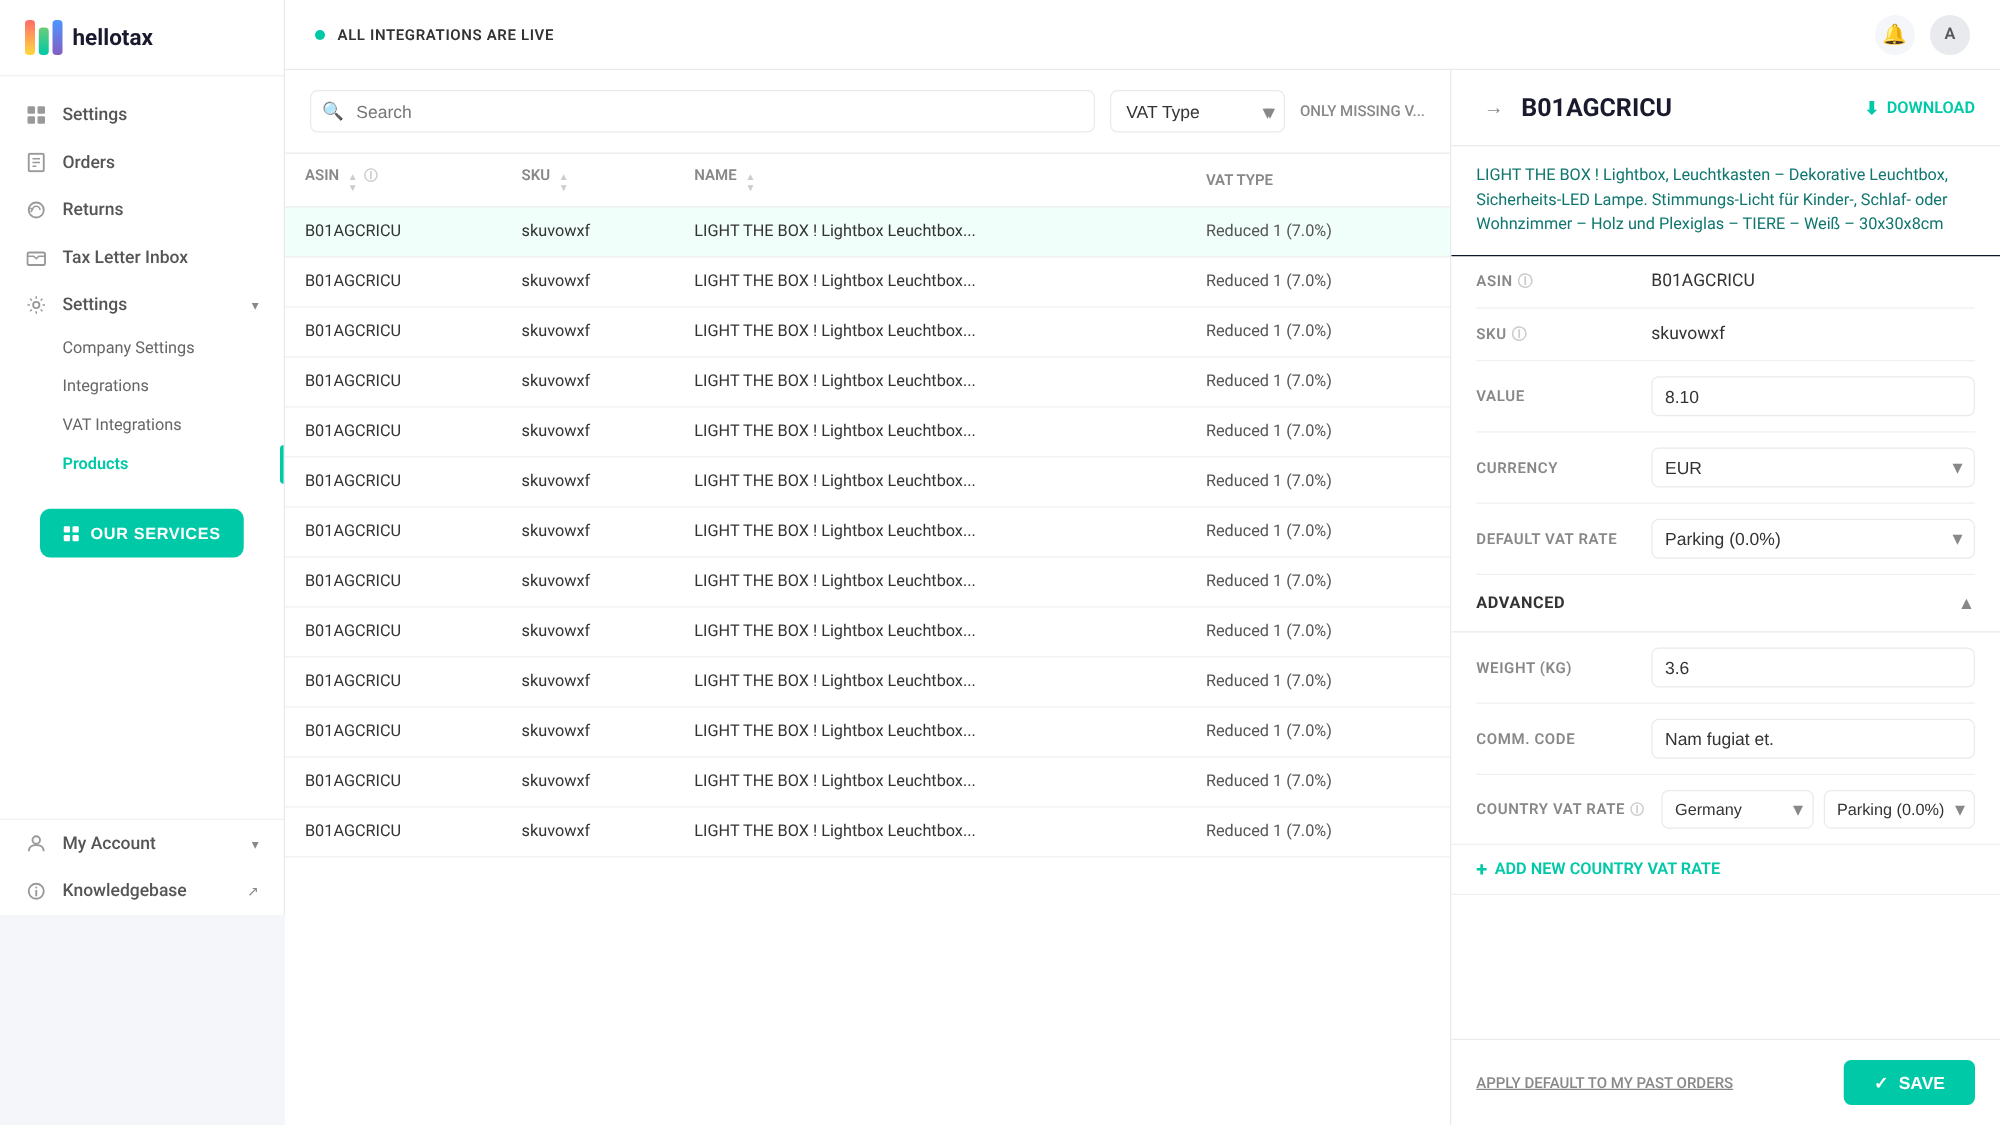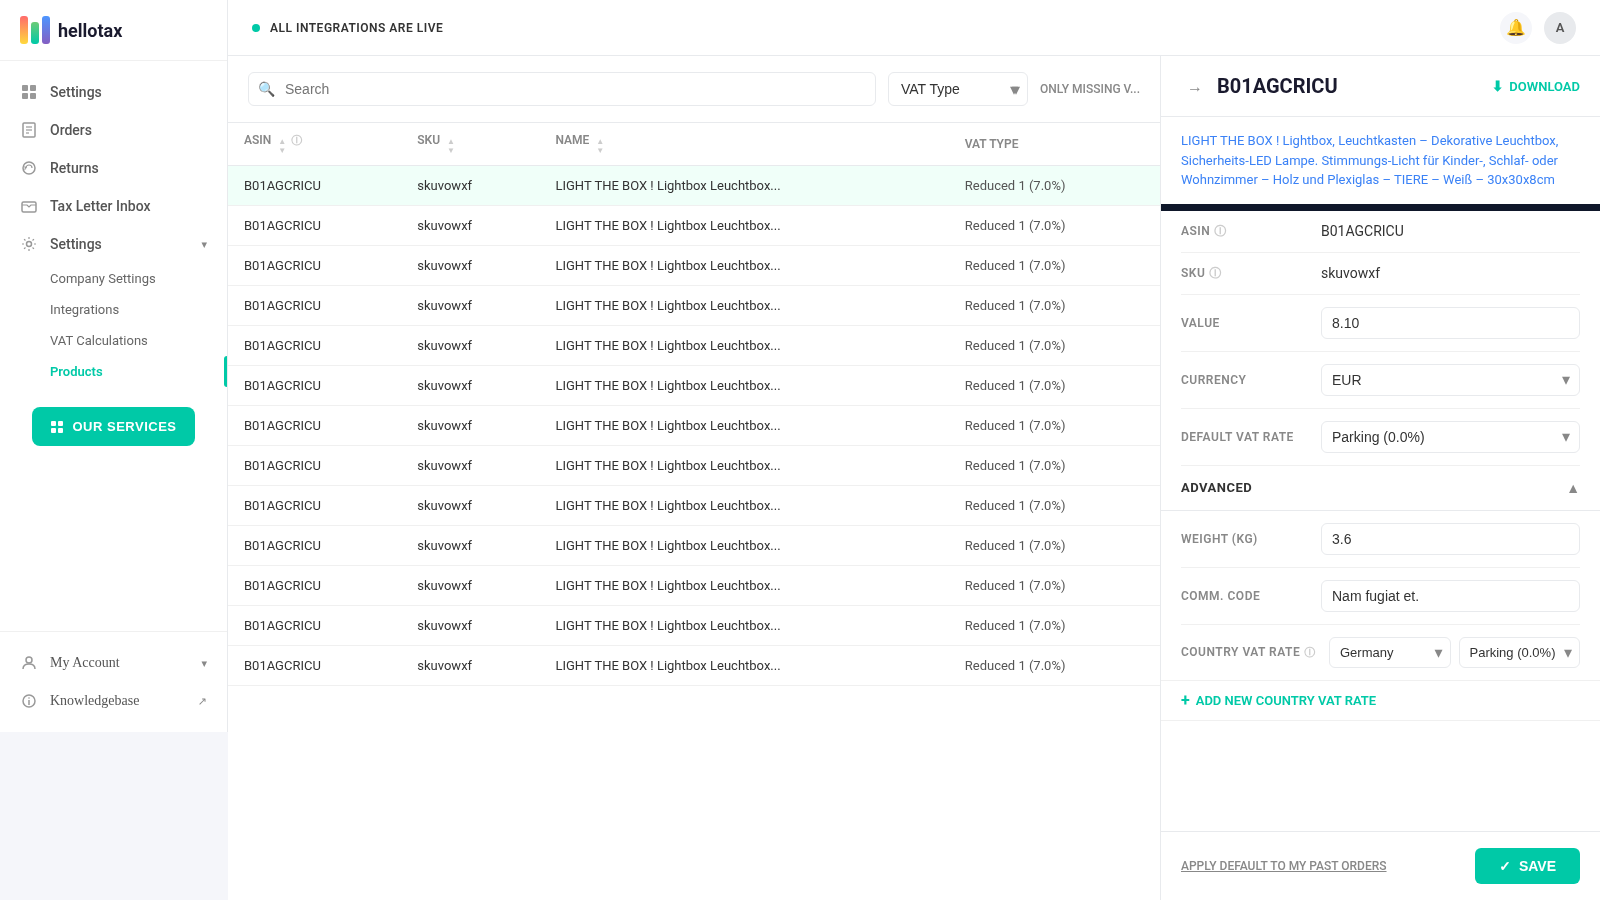--- a/index.html
+++ b/index.html
@@ -12,21 +12,21 @@
 
     .sidebar-nav { flex: 1; padding: 12px 0; overflow-y: auto; }
     .nav-item { display: flex; align-items: center; gap: 12px; padding: 10px 20px; cursor: pointer; color: #555; font-size: 14px; font-weight: 500; border-radius: 0; position: relative; }
     .nav-item .nav-icon { width: 18px; height: 18px; display: flex; align-items: center; justify-content: center; flex-shrink: 0; }
     .nav-badge { background: #ff4757; color: #fff; border-radius: 10px; padding: 1px 6px; font-size: 11px; font-weight: 700; margin-left: 4px; }
     .nav-active-bar { position: absolute; right: 0; top: 0; bottom: 0; width: 3px; background: #00c9a7; border-radius: 3px 0 0 3px; }
 
     .nav-sub-item { padding: 8px 20px 8px 50px; font-size: 13px; color: #666; cursor: pointer; }
     .nav-sub-item.active { color: #00c9a7; font-weight: 600; }
 
-    .sidebar-bottom { padding: 12px 0; border-top: 1px solid #f0f0f0; font-family: Liberation Serif, serif; }
+    .sidebar-bottom { padding: 0 0; border-top: 1px solid #f0f0f0; }
 
     .our-services-btn { margin: 8px 16px; background: #00c9a7; color: #fff; border: none; border-radius: 8px; padding: 12px 16px; font-size: 13px; font-weight: 700; cursor: pointer; display: flex; align-items: center; justify-content: center; gap: 8px; letter-spacing: 0.5px; width: calc(100% - 32px); }
 
     
     .main { flex: 1; display: flex; flex-direction: column; overflow: hidden; }
 
     
     .topbar { background: #fff; border-bottom: 1px solid #e8eaed; padding: 0 24px; height: 56px; display: flex; align-items: center; justify-content: space-between; flex-shrink: 0; }
     .topbar-left { display: flex; align-items: center; gap: 10px; }
     .status-dot { width: 8px; height: 8px; background: #00c9a7; border-radius: 50%; }
@@ -63,21 +63,21 @@
     .vat-type-cell { color: #555; }
 
     
     .detail-panel { width: 440px; background: #fff; border-left: 1px solid #e8eaed; display: flex; flex-direction: column; overflow-y: auto; flex-shrink: 0; }
     .detail-header { padding: 16px 20px; border-bottom: 1px solid #e8eaed; display: flex; align-items: center; }
     .detail-back-btn { width: 28px; height: 28px; display: flex; align-items: center; justify-content: center; cursor: pointer; color: #888; font-size: 16px; margin-right: 8px; }
     .detail-title-area { flex: 1; }
     .detail-title { font-size: 20px; font-weight: 700; color: #1a1a2e; }
     .download-btn { display: flex; align-items: center; gap: 6px; color: #00c9a7; font-size: 13px; font-weight: 600; cursor: pointer; }
     .download-btn .dl-icon { font-size: 14px; }
-    .product-description { padding: 14px 20px; font-size: 13px; color: #3b82f6; line-height: 1.5; border-bottom: 7px solid #0f172a; }
+    .product-description { padding: 14px 20px; font-size: 13px; color: #0f766e; line-height: 1.5; border-bottom: 1px solid #0f172a; }
 
     
     .fields-section { padding: 0 20px; }
     .field-row { display: flex; align-items: center; padding: 12px 0; border-bottom: 1px solid #f0f0f0; }
     .field-label { width: 140px; font-size: 12px; font-weight: 600; color: #888; text-transform: uppercase; letter-spacing: 0.5px; flex-shrink: 0; display: flex; align-items: center; gap: 4px; }
     .field-label .info-icon { color: #ccc; font-size: 12px; }
     .field-value { flex: 1; font-size: 14px; color: #333; }
     .field-input { flex: 1; border: 1px solid #e8eaed; border-radius: 6px; padding: 7px 10px; font-size: 14px; color: #333; outline: none; }
     .field-select { flex: 1; border: 1px solid #e8eaed; border-radius: 6px; padding: 7px 10px; font-size: 14px; color: #333; background: #fff; cursor: pointer; appearance: none; }
     .field-select-wrap { flex: 1; position: relative; display: flex; align-items: center; }
@@ -184,21 +184,21 @@
       <span style="margin-left:auto;color:#888;font-size:11px;">▾</span>
     </div>
 
     <div class="nav-sub-item">
       <span>Company Settings</span>
     </div>
     <div class="nav-sub-item">
       <span>Integrations</span>
     </div>
     <div class="nav-sub-item">
-      <span>VAT Calculations</span>
+      <span>VAT Integrations</span>
     </div>
     <div class="nav-sub-item active" style="position:relative;">
       <span>Products</span>
       <div class="nav-active-bar"></div>
     </div>
 
     <div style="padding: 12px 16px;">
       <button class="our-services-btn">
         <svg width="14" height="14" viewBox="0 0 14 14" fill="none">
             <rect x="1" y="1" width="5" height="5" rx="1" fill="#fff"></rect>

